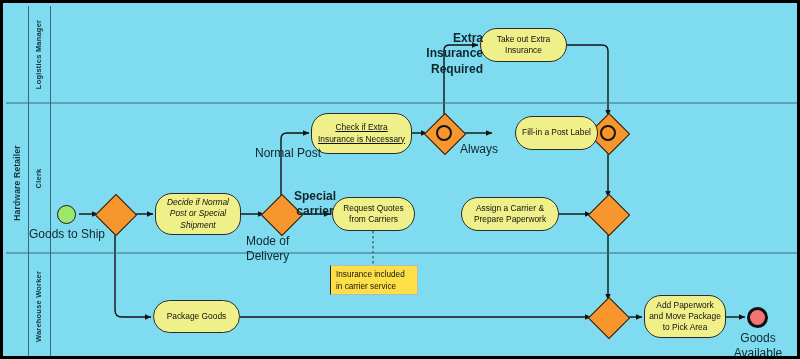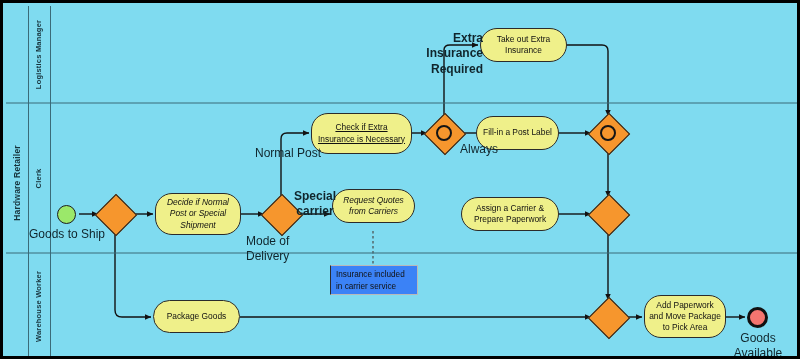--- a/index.html
+++ b/index.html
@@ -61,21 +61,21 @@
     box-sizing:border-box;
   }
 
   
   .ev{border-radius:50%;box-sizing:border-box;}
   .ev-start{width:19px;height:19px;background:#9BE86A;border:1.6px solid #1d1d1d;}
   .ev-end{width:21px;height:21px;background:#F4756F;border:3px solid #111;}
 
   
   .annot{
-    background:#3b82f6;
+    background:#fde047;
     border-left:1.4px solid #2b2b2b;
     border-top:1px solid #b9b9b9;
     border-right:1px solid #b9b9b9;
     border-bottom:1px solid #b9b9b9;
     font-size:8.2px;color:#111;line-height:1.42;
     padding:3px 4px 3px 5px;
   }
 
   
   .lbl{
@@ -192,28 +192,28 @@
     <div class="dia"></div>
   </div>
 
   <div class="node task" style="left:477px;top:25px;width:87px;height:34px;">Take out Extra
 Insurance</div>
 
   <div class="node task" style="left:308px;top:110px;width:101px;height:41px;text-decoration:underline;">Check if Extra
 Insurance is
 Necessary</div>
 
-  <div class="node task" style="left:473px;top:113px;width:83px;height:34px;">Fill-in a
+  <div class="node task" style="left:512px;top:113px;width:83px;height:34px;">Fill-in a
 Post Label</div>
 
   <div class="node task" style="left:152px;top:190px;width:86px;height:42px;font-style:italic;">Decide if Normal
 Post or Special
 Shipment</div>
 
-  <div class="node task" style="left:329px;top:186px;width:83px;height:34px;font-style:italic;">Request Quotes
+  <div class="node task" style="left:329px;top:194px;width:83px;height:34px;">Request Quotes
 from Carriers</div>
 
   <div class="node task" style="left:458px;top:194px;width:98px;height:34px;">Assign a Carrier &amp;
 Prepare Paperwork</div>
 
   <div class="node task" style="left:150px;top:297px;width:87px;height:33px;">Package Goods</div>
 
   <div class="node task" style="left:641px;top:292px;width:82px;height:43px;">Add Paperwork
 and Move Package
 to Pick Area</div>

